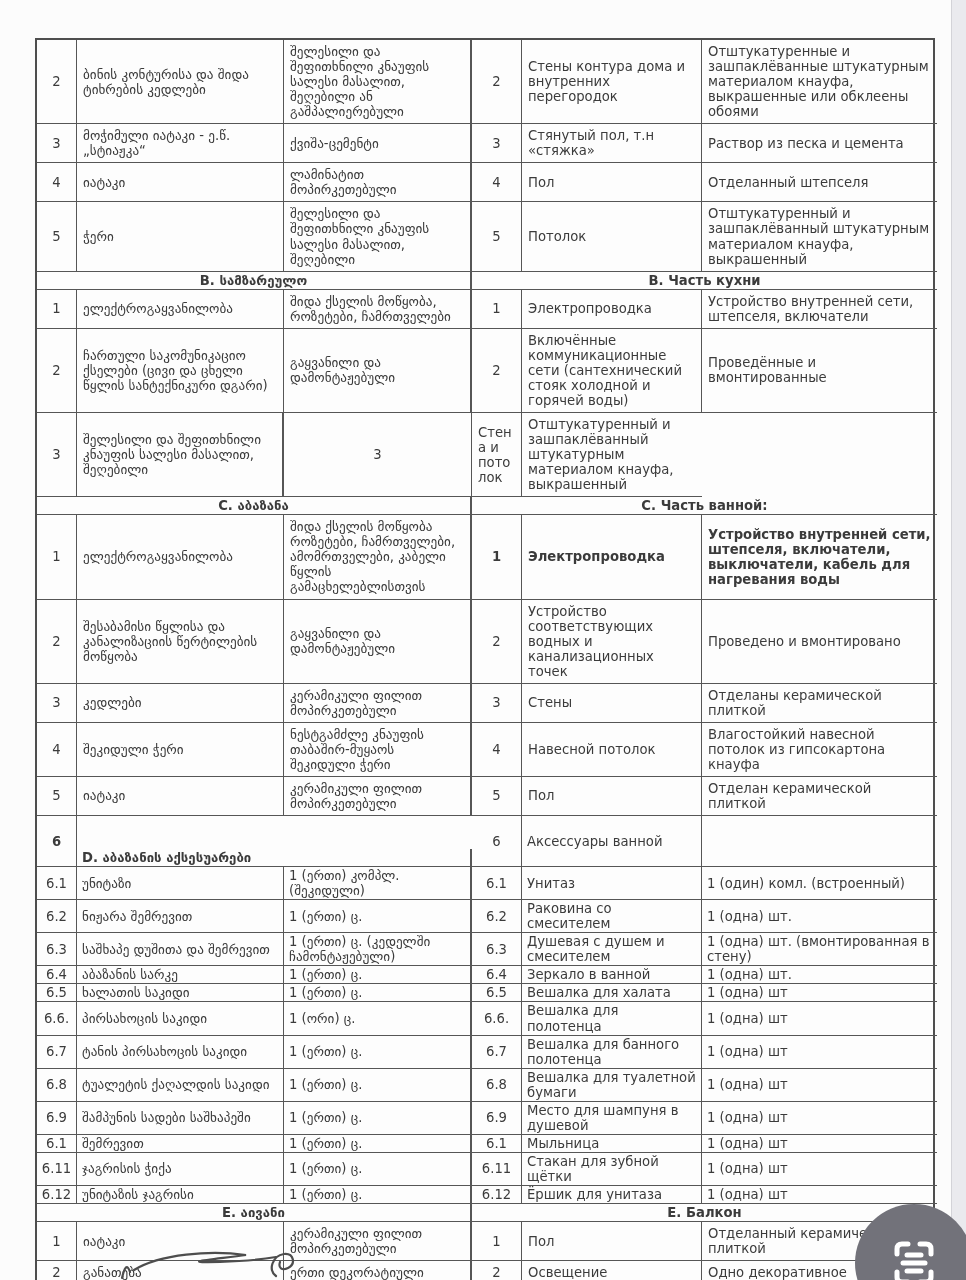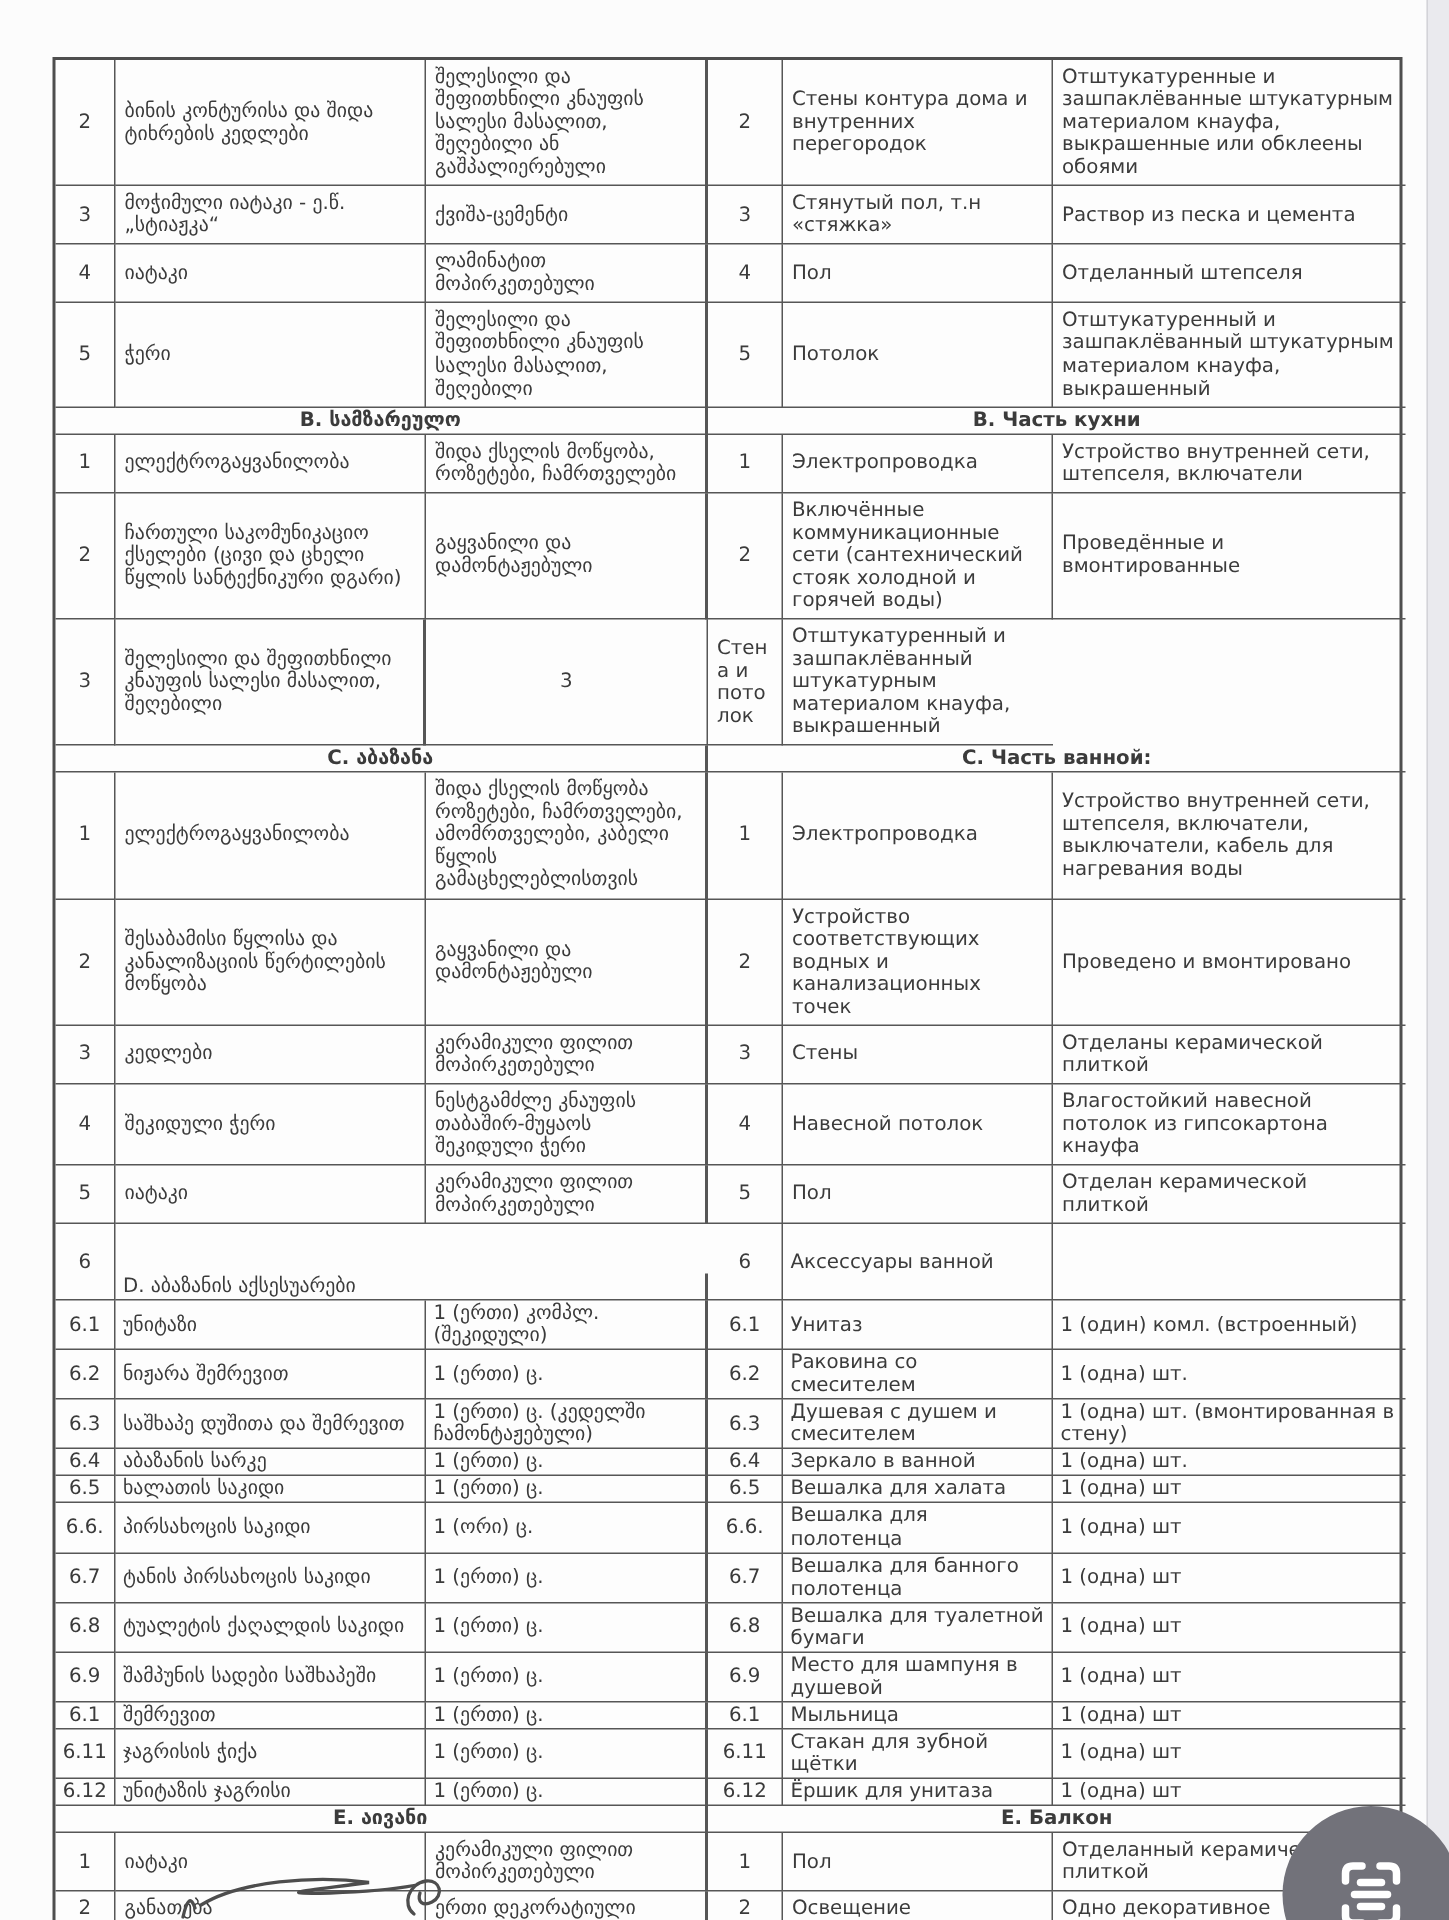--- a/index.html
+++ b/index.html
@@ -24,21 +24,21 @@
     border-right:1px solid #565656;
     border-bottom:1px solid #565656;
     display:flex;align-items:center;
     font-size:13.2px;line-height:1.14;color:#3b3b3b;
     padding:4px 6px;box-sizing:border-box;
     word-break:break-word;
   }
   .num{justify-content:center;padding:3px 2px;text-align:center;}
   .sec{grid-column:span 3;justify-content:center;text-align:right;font-weight:700;padding:1px 4px;}
   .span2{grid-column:span 2;margin-top:33px;}
-  .b{font-weight:400;}
+  .b{font-weight:700;}
   .last{border-right:none;}
   .mid{border-right-width:2px;}
   .compact{padding:1px 5px;}
   .compact.num{padding:1px 2px;}
   .fab{
     position:absolute;left:855px;top:1204px;width:118px;height:118px;
     border-radius:50%;background:#72727a;z-index:5;
     display:flex;align-items:center;justify-content:center;
   }
   .fab svg{display:block;}

